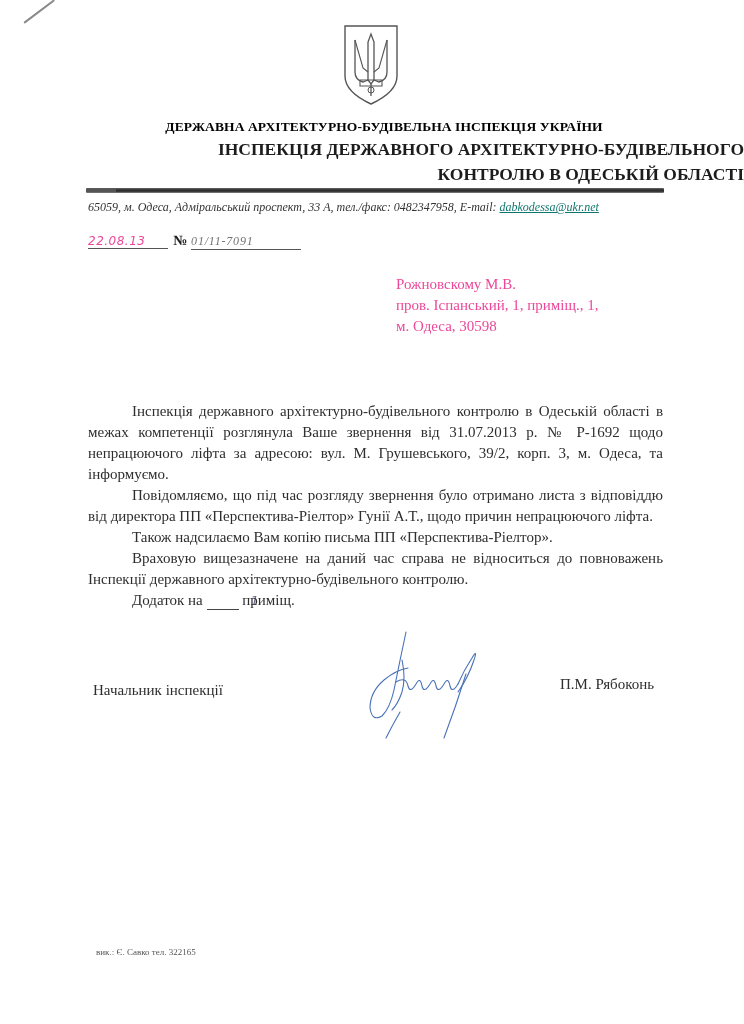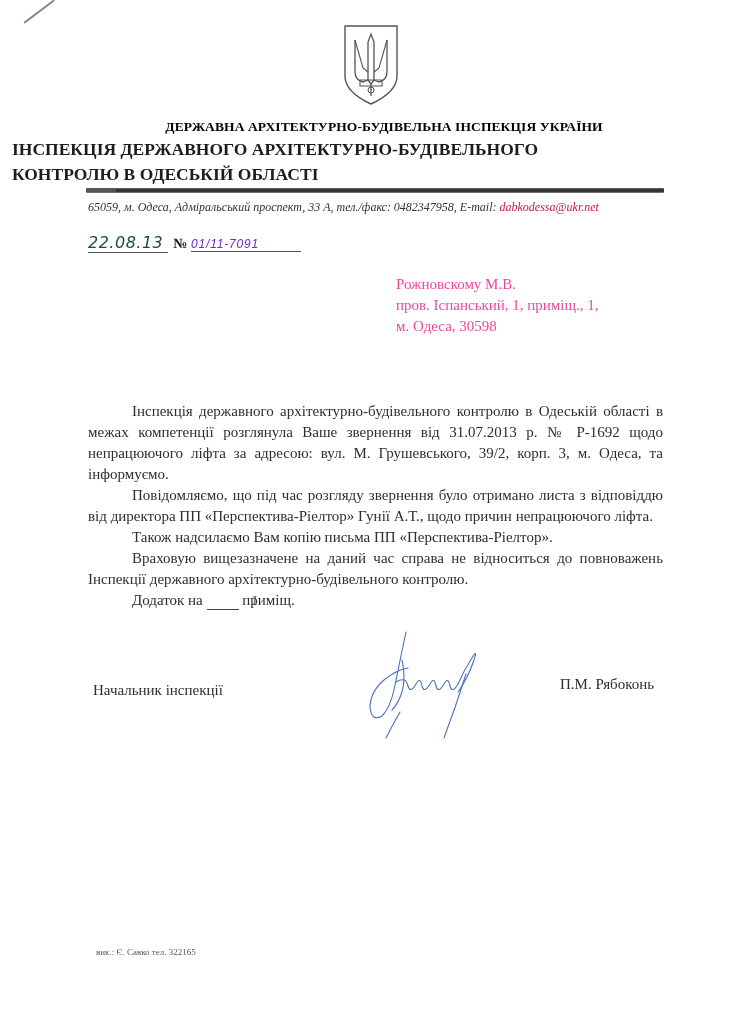--- a/index.html
+++ b/index.html
@@ -12,46 +12,46 @@
       left: 24px; top: 22px; width: 38px; height: 2px; background: #8a8a8a;
       transform: rotate(-37deg); transform-origin: left center; border-radius: 1px;
     }
     .emblem { left: 333px; top: 20px; width: 76px; height: 90px; }
     .org-top {
       left: 12px; width: 744px; top: 119px; text-align: center;
       font-weight: bold; font-size: 13.5px; letter-spacing: 0.1px; color: #000000;
       padding-left: 0; box-sizing: border-box;
     }
     .org-main {
-      left: 0; width: 744px; top: 137px; text-align: left;
+      left: 0; width: 744px; top: 137px; text-align: right;
       font-weight: bold; font-size: 17.5px; line-height: 25px; color: #1c1c1c;
       padding-left: 12px; box-sizing: border-box;
     }
     .divider {
       left: 86px; top: 188px; width: 578px; height: 5px;
       background: linear-gradient(to bottom, #6a6a6a 0%, #2a2a2a 40%, #3a3a3a 70%, #8a8a8a 100%);
       border-radius: 1px;
     }
     .divider::before {
       content: ""; position: absolute; left: 0; top: 1px; width: 30px; height: 3px; background: #555;
     }
     .contact {
       left: 88px; top: 200px; font-style: italic; font-size: 12px; color: #333; white-space: nowrap;
     }
-    .contact a { color: #be185d; }
+    .contact a { color: #0f766e; text-decoration: underline; }
     .reg-line { left: 88px; top: 233px; height: 24px; font-size: 14px; white-space: nowrap; }
     .reg-date {
       display: inline-block; width: 80px; border-bottom: 1px solid #555;
-      font-family: "DejaVu Sans", sans-serif; font-size: 16px; color: #14532d; font-style: italic;
+      font-family: "DejaVu Sans", sans-serif; font-size: 12px; color: #ec4899; font-style: italic;
       letter-spacing: 0.5px;
     }
     .reg-no-sign { font-weight: bold; font-size: 14px; color: #222; margin-left: 2px; }
     .reg-number {
       display: inline-block; width: 110px; border-bottom: 1px solid #555;
-      font-family: Liberation Sans, sans-serif; font-size: 12px; color: #6d28d9; font-style: italic;
+      font-family: Liberation Serif, serif; font-size: 12px; color: #737373; font-style: italic;
       letter-spacing: 0.8px;
     }
     .recipient { left: 396px; top: 274px; font-size: 15px; line-height: 21px; color: #ec4899; }
     .body-text {
       left: 88px; top: 401px; width: 575px; font-size: 15px; line-height: 21px; color: #2e2e2e;
       text-align: justify;
     }
     .body-text p { margin: 0; text-indent: 44px; }
     .att-blank {
       display: inline-block; width: 32px; border-bottom: 1px solid #444; text-align: center;

